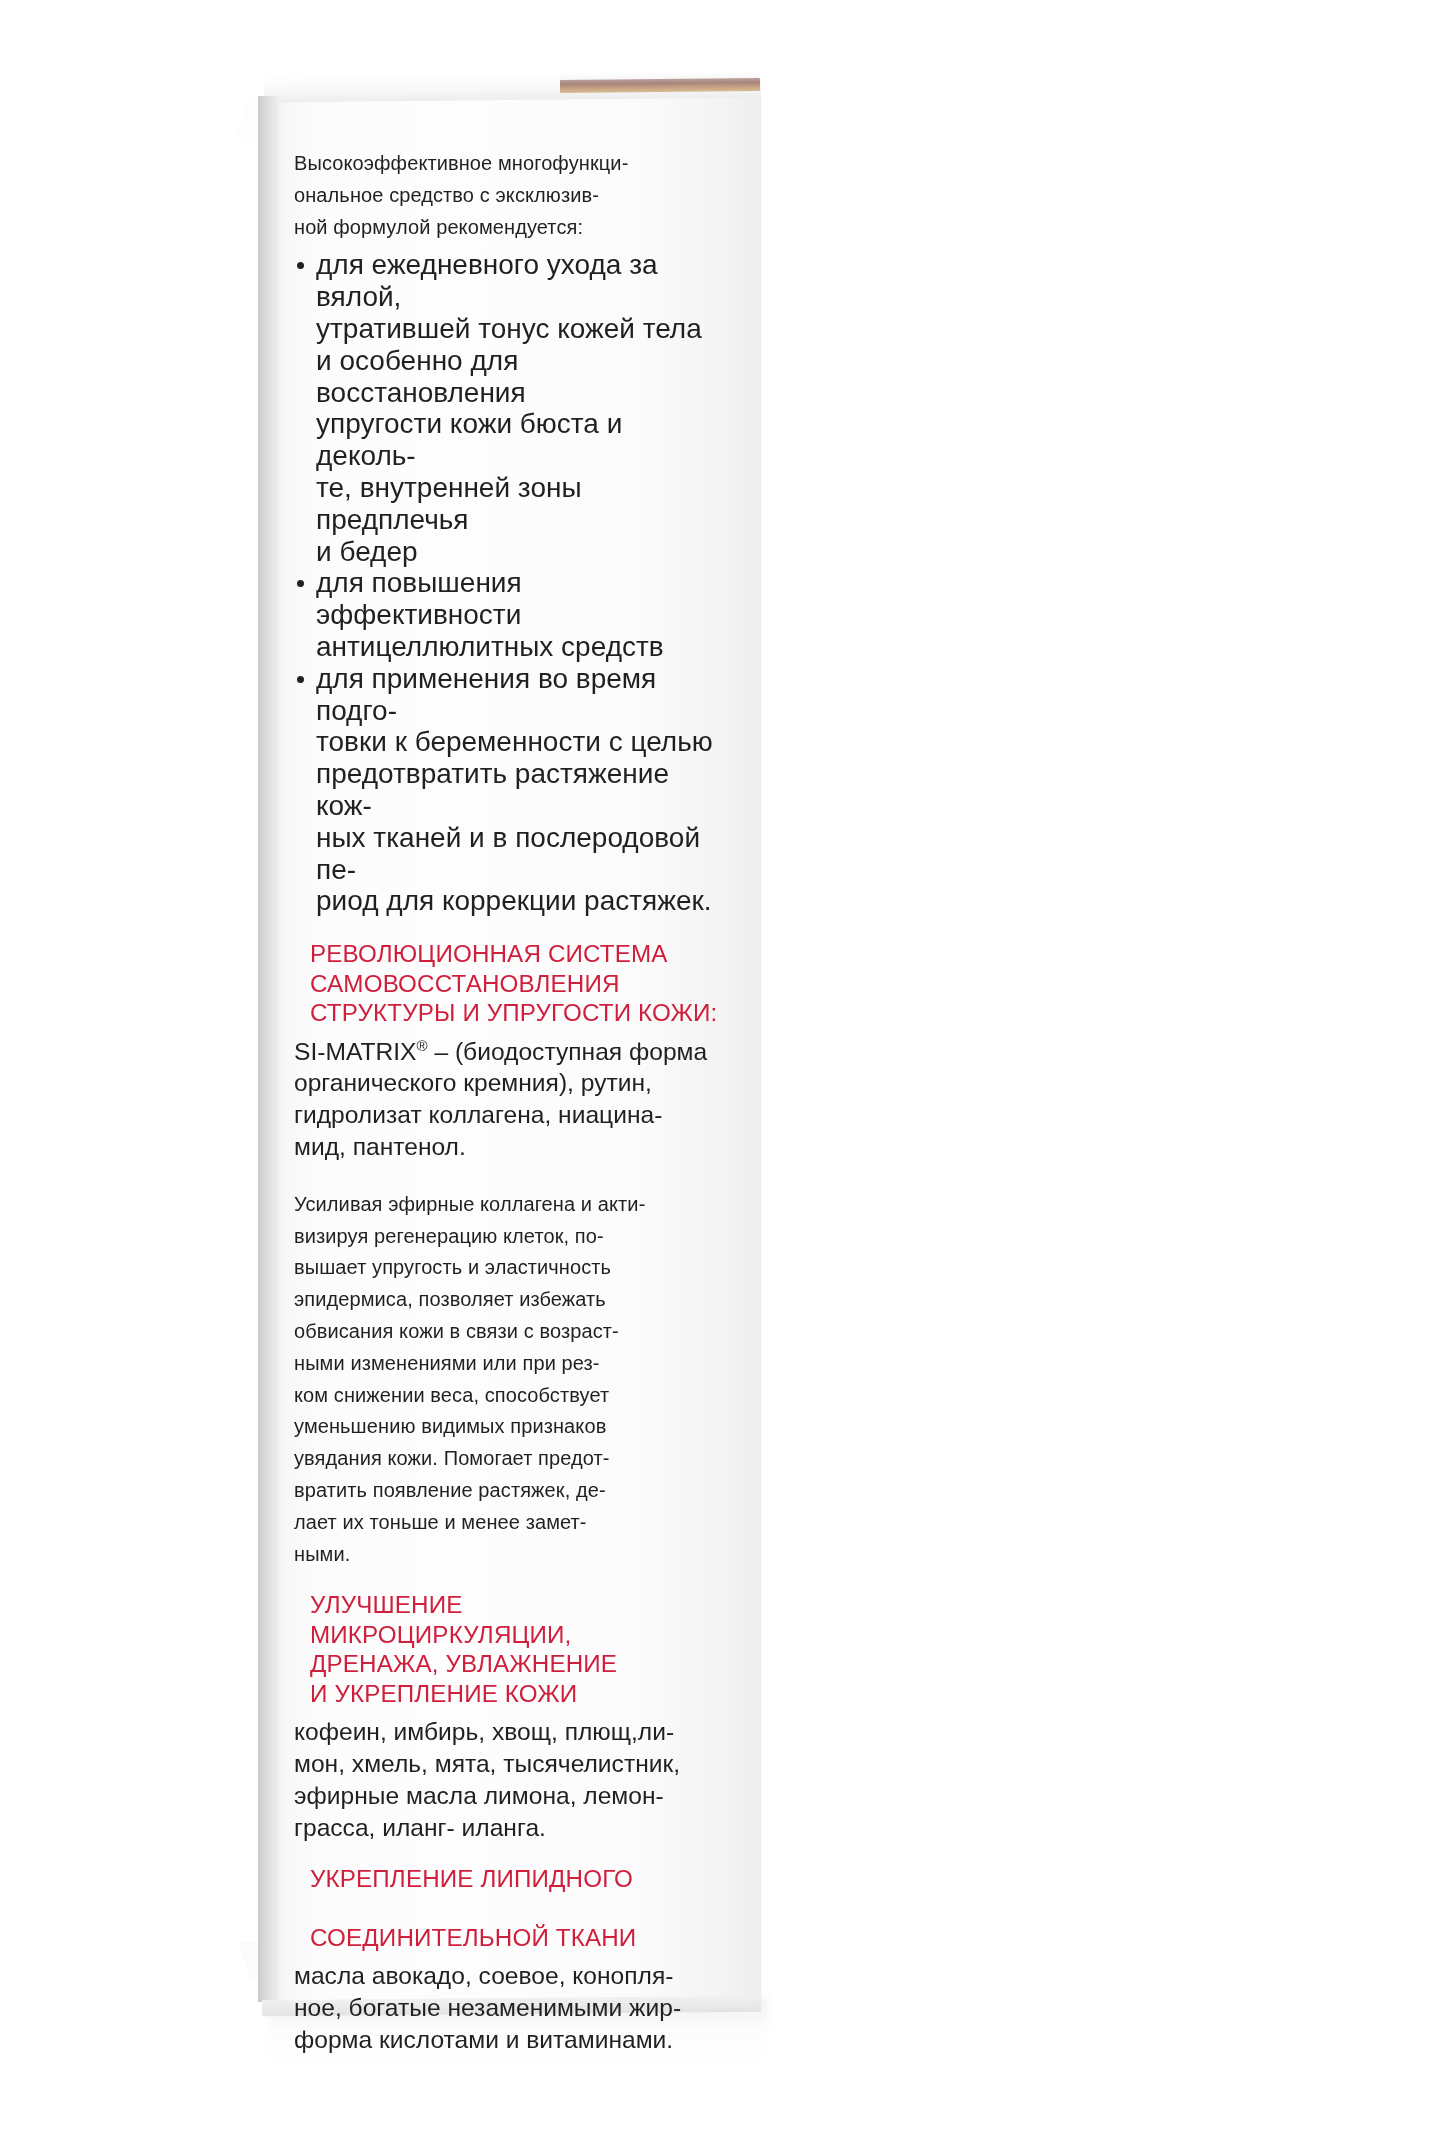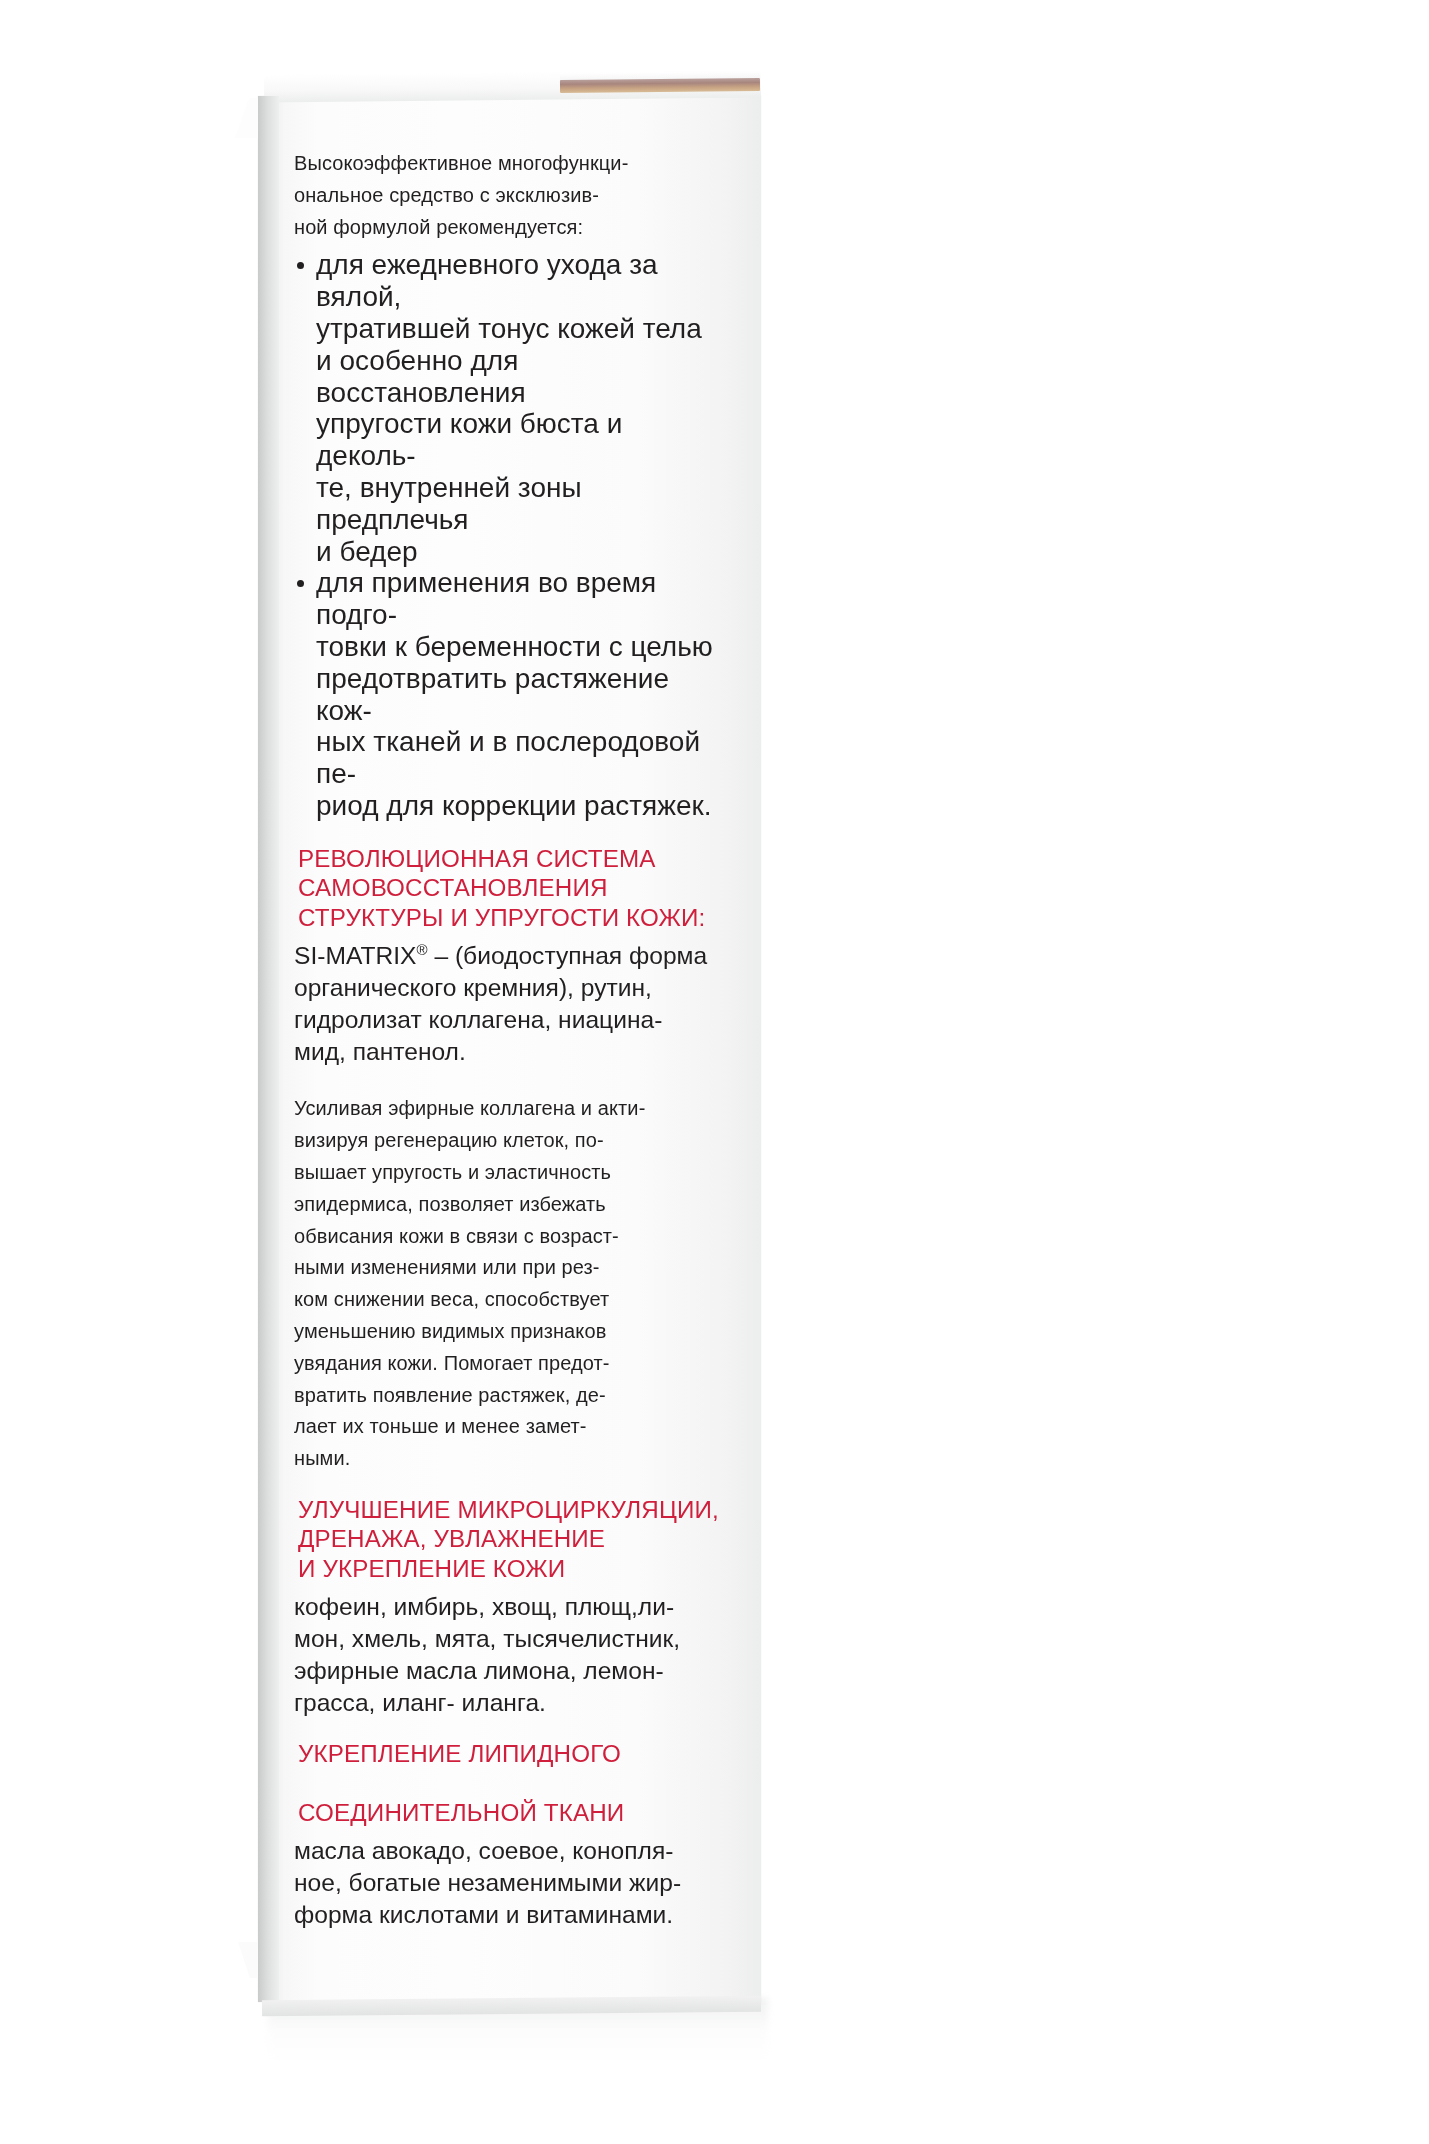--- a/index.html
+++ b/index.html
@@ -171,21 +171,21 @@
     border-radius: 50%;
     background: #221f20;
   }
 
   .heading-red {
     color: #cf1f3c;
     font-size: 24.2px;
     line-height: 29.5px;
     font-weight: 400;
     letter-spacing: 0.15px;
-    margin: 20px 0 8px 4px;
+    margin: 20px 0 8px 16px;
     text-transform: uppercase;
   }
   .heading-red.first { margin-top: 22px; }
 
   .ingredients {
     font-size: 24.6px;
     line-height: 31.8px;
     margin: 0 0 4px 0;
     color: #221f20;
   }
@@ -225,20 +225,25 @@
 
       <ul class="bullet-list">
         <li class="bullet-item">
           <span class="dot"></span>
           <span>для ежедневного ухода за вялой,</span><br>
           <span>утратившей тонус кожей тела</span><br>
           <span>и особенно для восстановления</span><br>
           <span>упругости кожи бюста и деколь-</span><br>
           <span>те, внутренней зоны предплечья</span><br>
           <span>и бедер</span>
+        </li>
+        <li class="bullet-item">
+          <span class="dot"></span>
+          <span>для повышения эффективности</span><br>
+          <span>антицеллюлитных средств</span>
         </li>
         <li class="bullet-item">
           <span class="dot"></span>
           <span>для применения во время подго-</span><br>
           <span>товки к беременности с целью</span><br>
           <span>предотвратить растяжение кож-</span><br>
           <span>ных тканей и в послеродовой пе-</span><br>
           <span>риод для коррекции растяжек.</span>
         </li>
       </ul>

